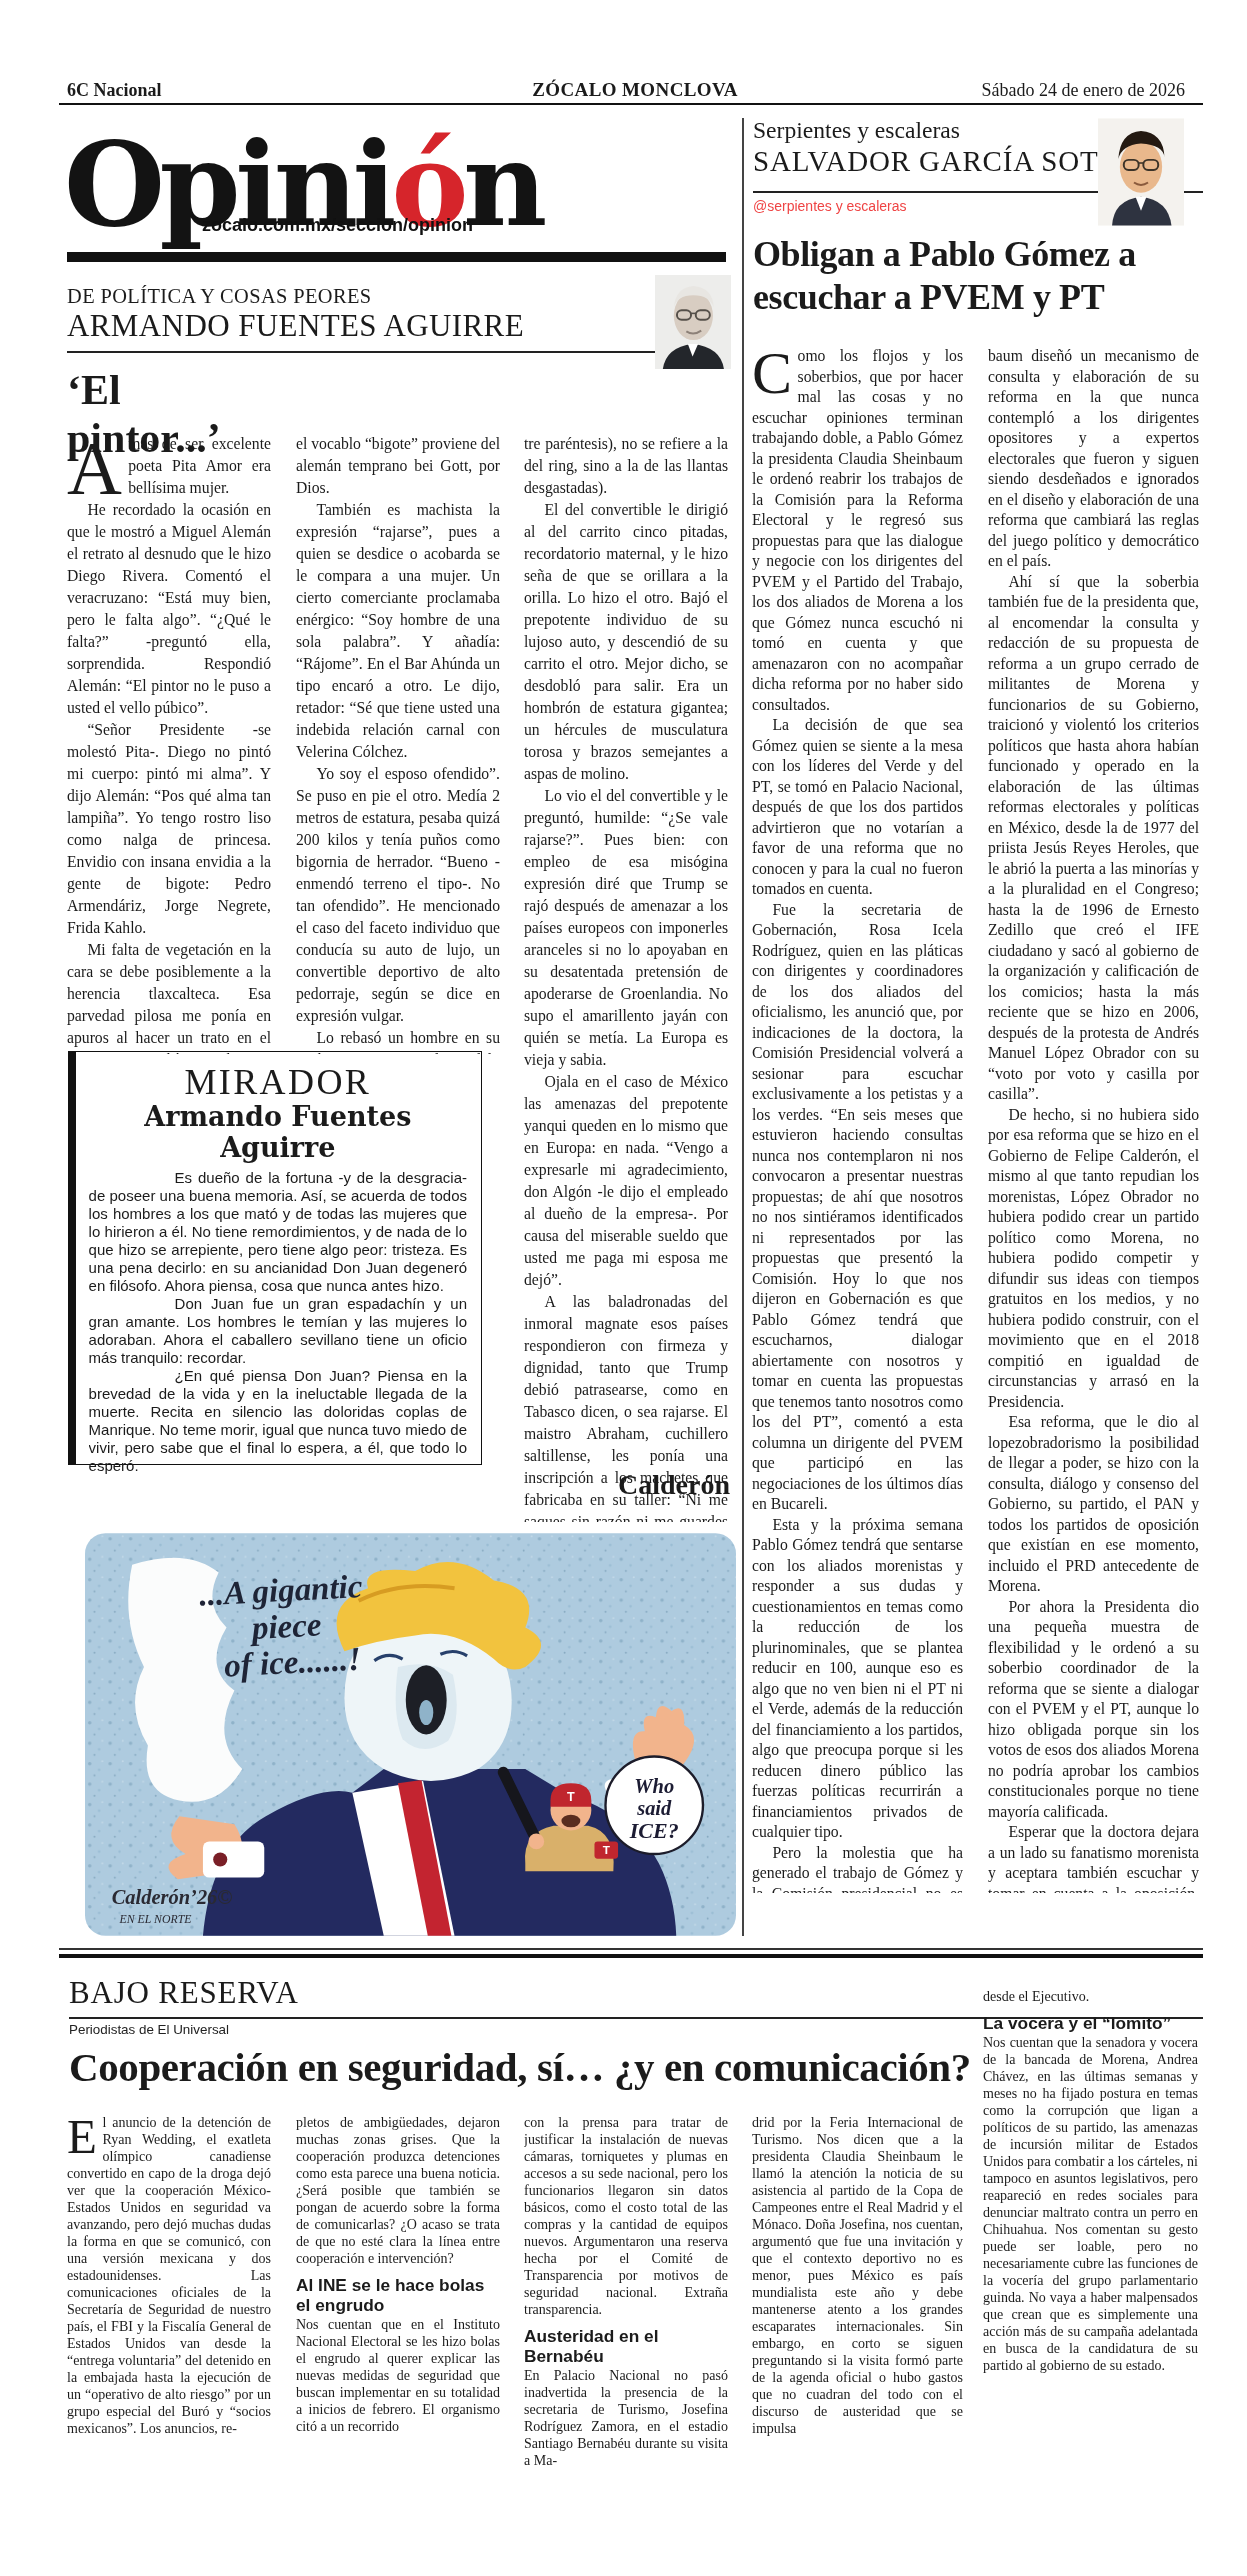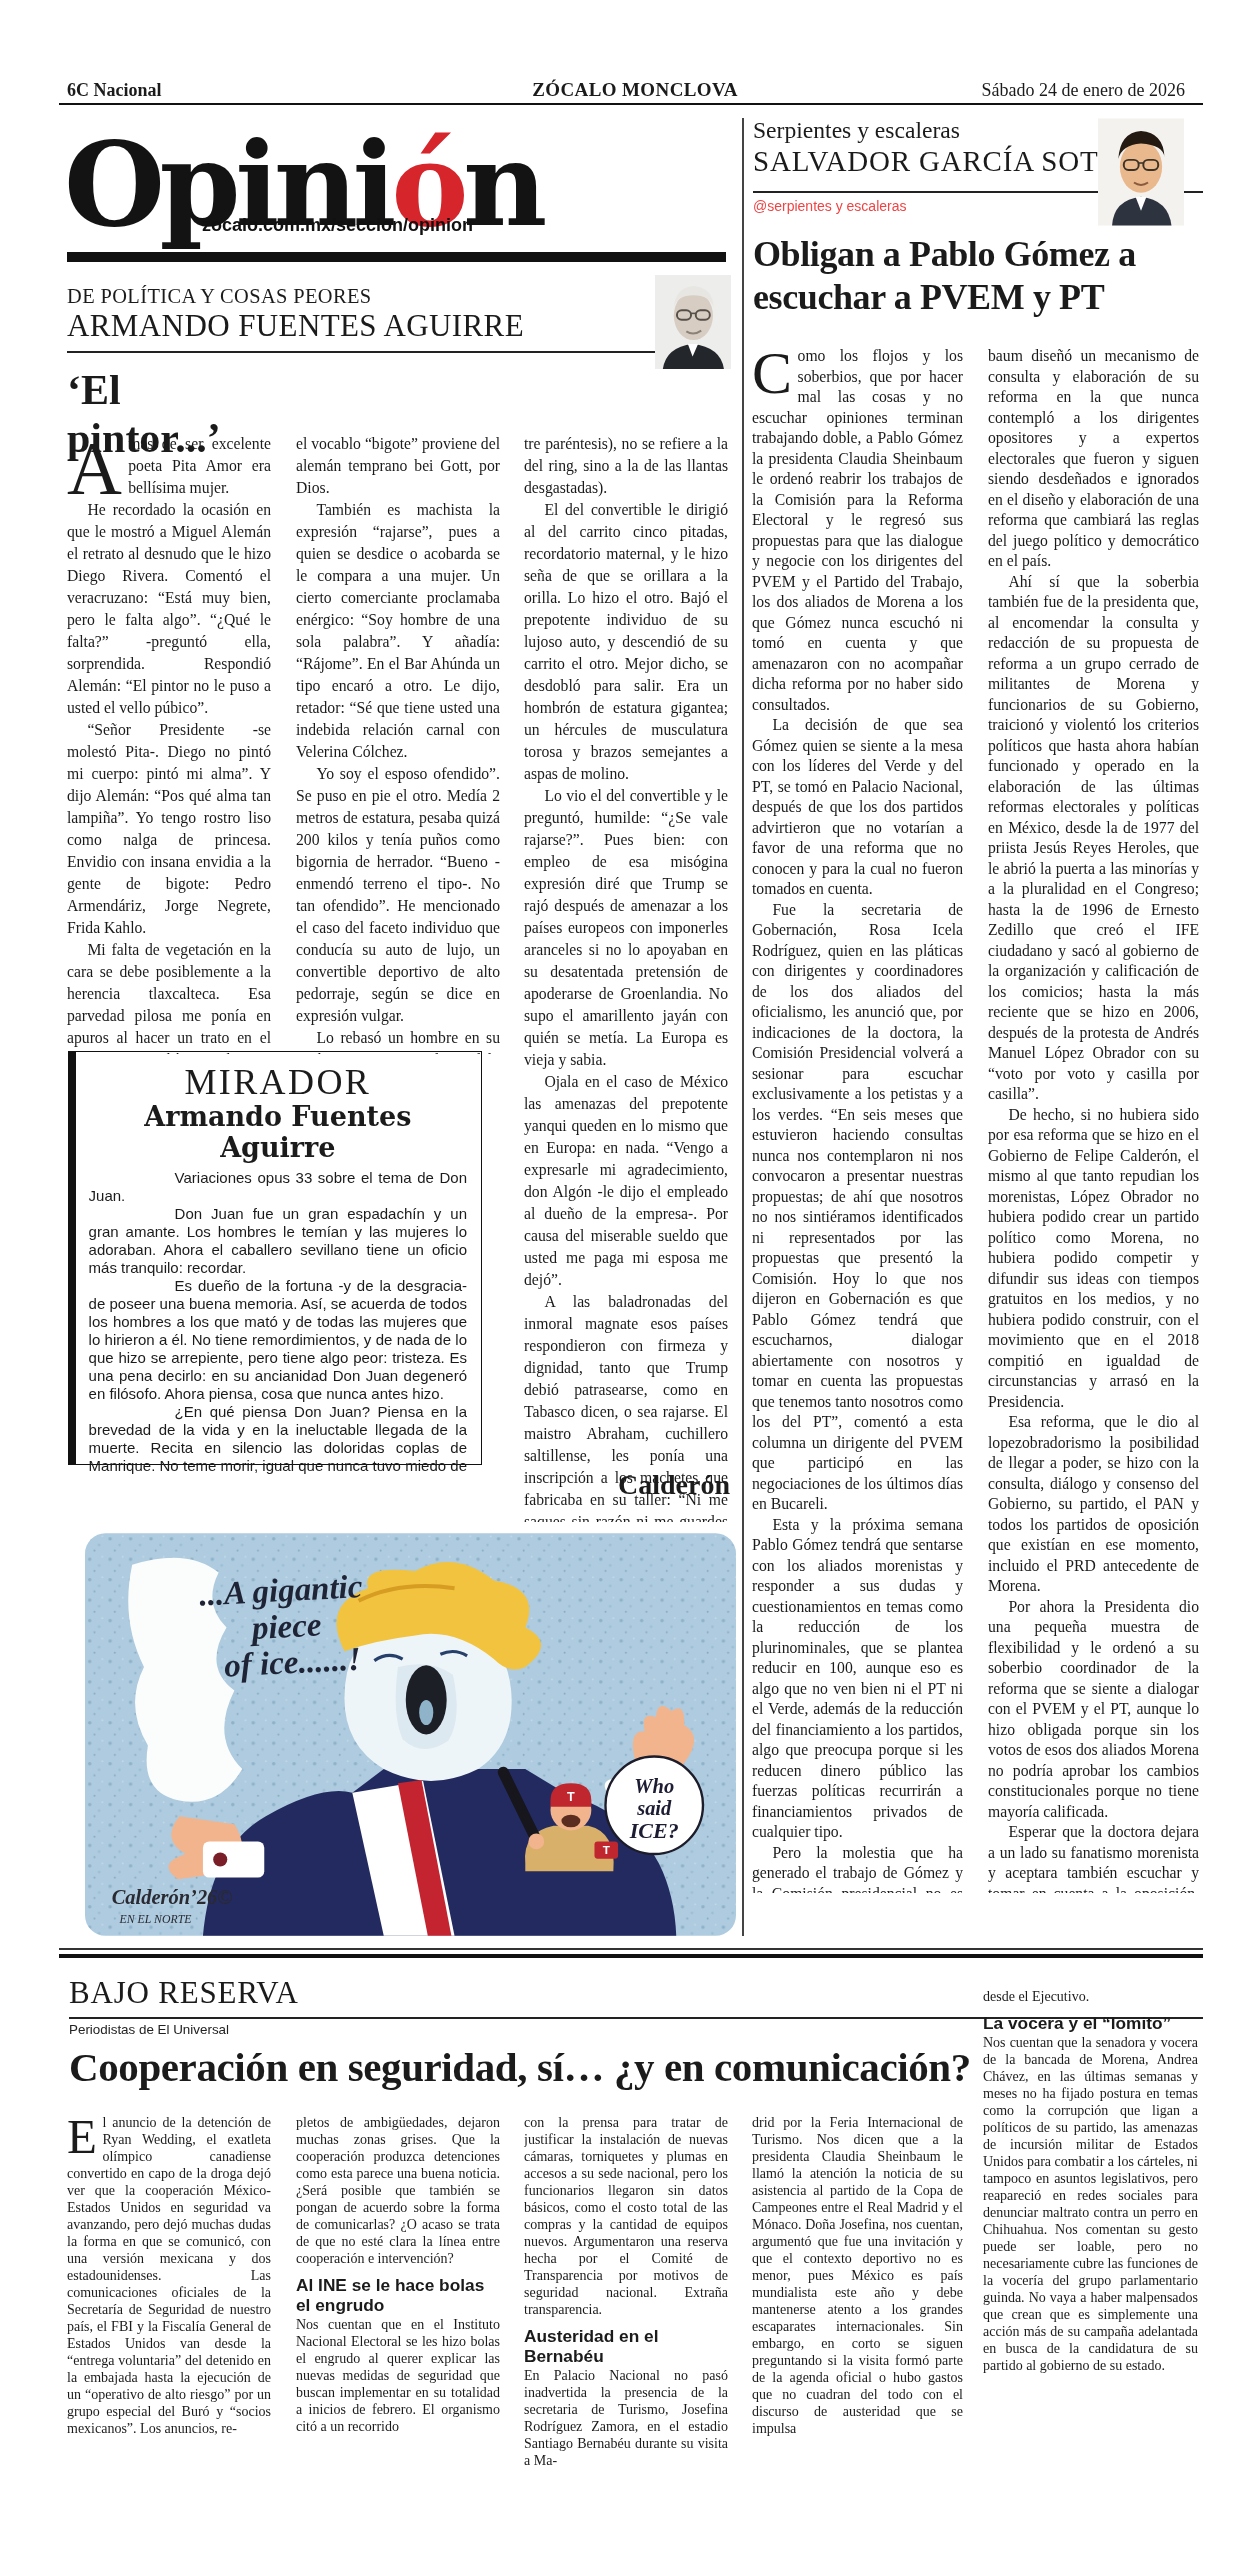--- a/index.html
+++ b/index.html
@@ -151,23 +151,22 @@
       <p>A las baladronadas del inmoral magnate esos países respondieron con firmeza y dignidad, tanto que Trump debió patrasearse, como en Tabasco dicen, o sea rajarse. El maistro Abraham, cuchillero saltillense, les ponía una inscripción a los machetes que fabricaba en su taller: “Ni me saques sin razón ni me guardes sin honor”.</p>
       <p>En su lecho de hospital, vendado de pies a cabeza igual que momia egipcia, un tipo le contó al amigo que lo visitaba: “Me golpeó un compadre porque estuve de acuerdo con él.</p>
       <p>Me comentó: ‘Mi mujer es muy buena en la cama’, y yo le dije: ‘Estoy de acuerdo con usted, compadre’”.</p>
     </div>
   <div class="abs pintor-sig">Calderón</div>
 
   <div class="abs mirador">
     <div class="mirador-title">MIRADOR</div>
     <div class="mirador-sub">Armando Fuentes Aguirre</div>
     <div class="mirador-text">
-        <p>Variaciones opus 33 sobre el tema de Don Juan.</p>
+        <p>Es dueño de la fortuna -y de la desgracia- de poseer una buena memoria. Así, se acuerda de todos los hombres a los que mató y de todas las mujeres que lo hirieron a él. No tiene remordimientos, y de nada de lo que hizo se arrepiente, pero tiene algo peor: tristeza. Es una pena decirlo: en su ancianidad Don Juan degeneró en filósofo. Ahora piensa, cosa que nunca antes hizo.</p>
         <p>Don Juan fue un gran espadachín y un gran amante. Los hombres le temían y las mujeres lo adoraban. Ahora el caballero sevillano tiene un oficio más tranquilo: recordar.</p>
-        <p>Es dueño de la fortuna -y de la desgracia- de poseer una buena memoria. Así, se acuerda de todos los hombres a los que mató y de todas las mujeres que lo hirieron a él. No tiene remordimientos, y de nada de lo que hizo se arrepiente, pero tiene algo peor: tristeza. Es una pena decirlo: en su ancianidad Don Juan degeneró en filósofo. Ahora piensa, cosa que nunca antes hizo.</p>
         <p>¿En qué piensa Don Juan? Piensa en la brevedad de la vida y en la ineluctable llegada de la muerte. Recita en silencio las doloridas coplas de Manrique. No teme morir, igual que nunca tuvo miedo de vivir, pero sabe que el final lo espera, a él, que todo lo esperó.</p>
       </div>
   </div>
 
   <div class="abs cartoon">
     <svg width="651" height="403" viewBox="0 0 828 512">
       <defs>
         <pattern id="speck" width="26" height="26" patternUnits="userSpaceOnUse">
           <rect width="26" height="26" fill="#aecbdf"></rect>
           <circle cx="6" cy="7" r="2.2" fill="#8fb2c9"></circle>

